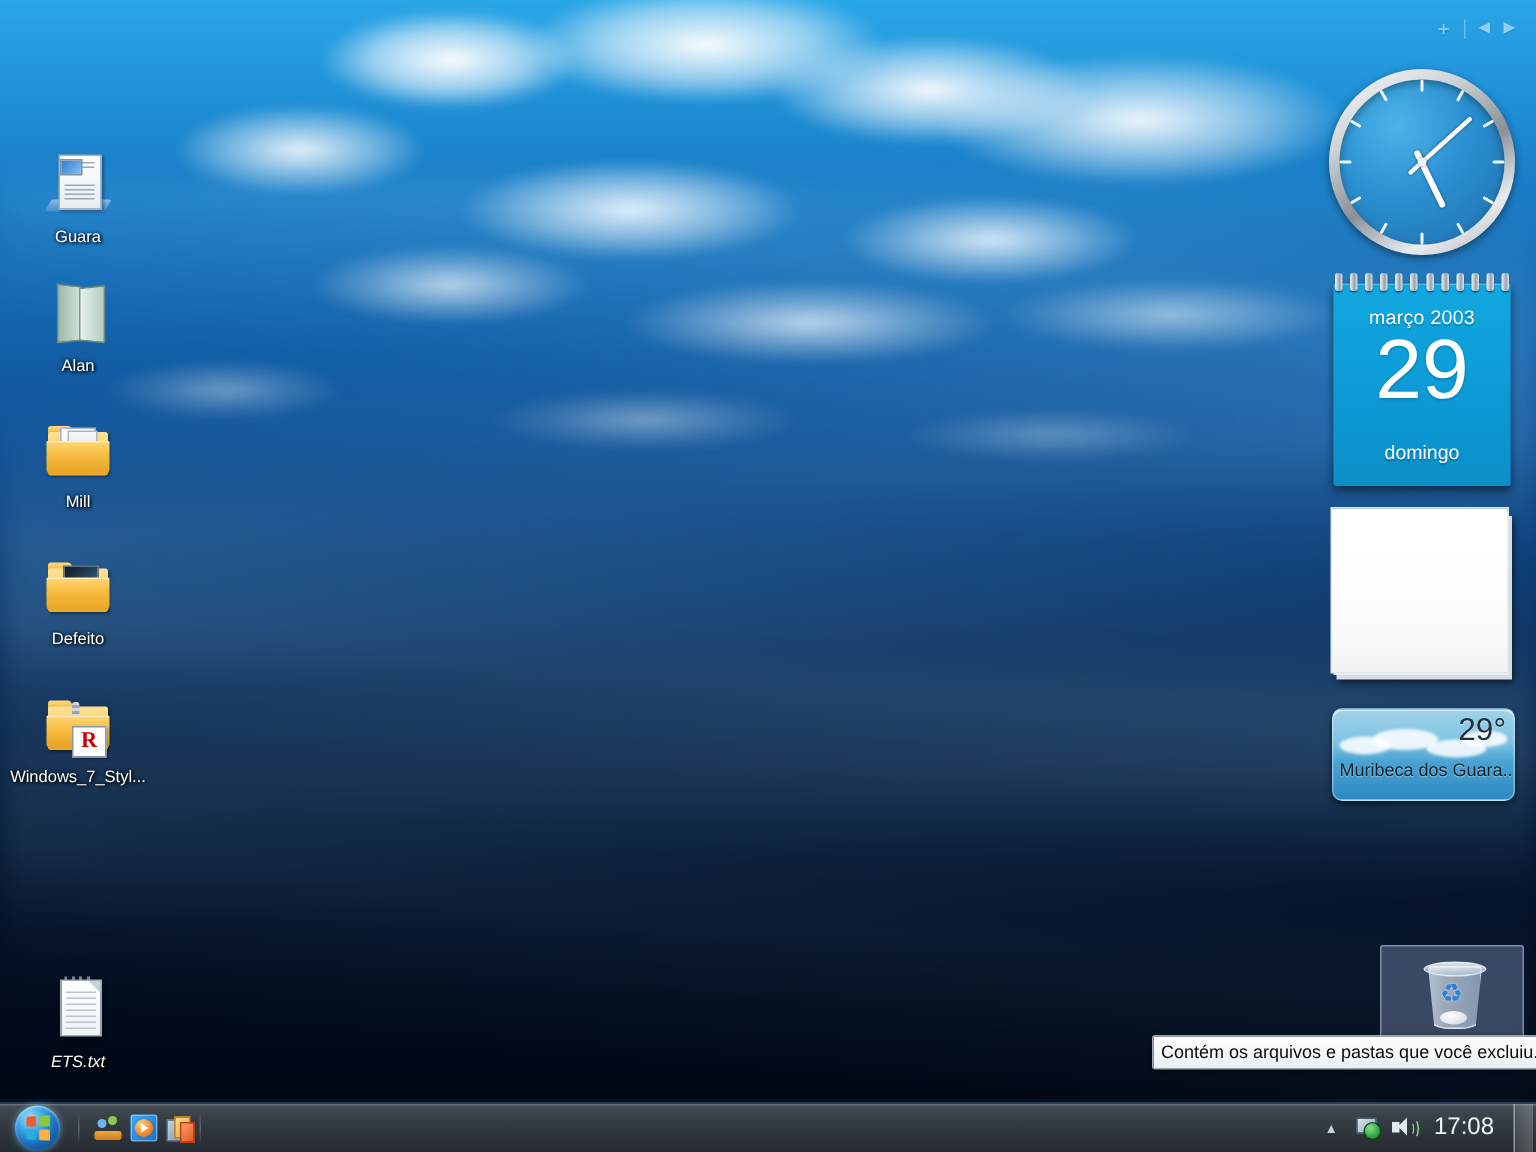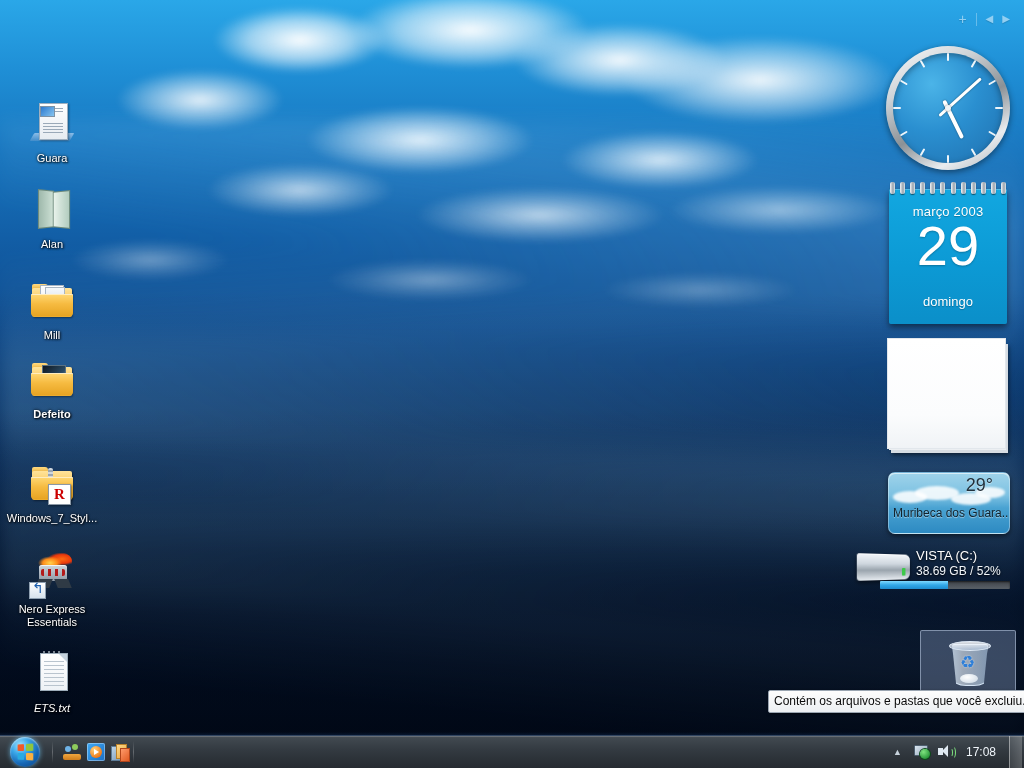--- a/index.html
+++ b/index.html
@@ -448,22 +448,22 @@
     box-shadow: 0 2px 5px rgba(0,0,0,0.55), inset 0 1px 0 rgba(255,255,255,0.6);
     overflow: hidden;
     border: 1px solid rgba(255,255,255,0.35);
   }
   #gadget-weather .cloud {
     position: absolute; border-radius: 50%;
     background: rgba(255,255,255,0.85);
     filter: blur(1px);
   }
   #gadget-weather .temp {
-    position: absolute; right: 16px; top: 2px;
-    font-size: 18px; color: #22303a;
+    position: absolute; right: 5px; top: 2px;
+    font-size: 21px; color: #22303a;
     text-shadow: 0 1px 1px rgba(255,255,255,0.55);
   }
   #gadget-weather .place {
     position: absolute; left: 4px; bottom: 13px;
     font-size: 12px; color: #11222c;
     text-shadow: 0 1px 1px rgba(255,255,255,0.5);
     white-space: nowrap;
   }
 
   
@@ -656,21 +656,21 @@
     border-bottom: 6px solid transparent;
   }
   .spk-ico .w1, .spk-ico .w2 {
     position: absolute; border: 1.5px solid #7fe37f; border-left-color: transparent;
     border-bottom-color: transparent; border-top-color: transparent;
     border-radius: 50%;
   }
   .spk-ico .w1 { left: 10px; top: 4px; width: 3px; height: 7px; }
   .spk-ico .w2 { left: 12px; top: 2px; width: 4px; height: 11px; }
   #tray .clock {
-    color: #f0f5fa; font-size: 12px; padding: 0 4px; cursor: default;
+    color: #f0f5fa; font-size: 16px; padding: 0 4px; cursor: default;
   }
   #show-desktop {
     width: 12px; height: 32px;
     margin-left: 2px;
     background: linear-gradient(to right, rgba(255,255,255,0.1), rgba(255,255,255,0.22));
     border-left: 1px solid rgba(255,255,255,0.35);
     cursor: default;
   }
 </style>
 </head>
@@ -712,21 +712,21 @@
     <div class="glyph ico-folder">
       <div class="tab"></div>
         <div class="back"></div>
       <div class="paper"></div>
         <div class="paper2"></div>
       <div class="front"></div>
     </div>
     <div class="lbl">Mill</div>
   </div>
 
-  <div class="desk-icon" style="left:9px; top:356px;font-weight:bold;">
+  <div class="desk-icon" style="left:9px; top:368px;">
     <div class="glyph ico-folder ico-folderdark">
       <div class="tab"></div>
         <div class="back"></div>
       <div class="win"></div>
       <div class="front"></div>
     </div>
     <div class="lbl">Defeito</div>
   </div>
 
   <div class="desk-icon" style="left:5px; top:460px; width:94px;">
@@ -735,31 +735,20 @@
         <div class="back"></div>
       <div class="zipline"></div>
       <div class="front"></div>
       <div class="rbox">
           <span>R</span>
         </div>
     </div>
     <div class="lbl">Windows_7_Styl...</div>
   </div>
 
-  <div class="desk-icon" style="left:9px; top:551px;">
-    <div class="glyph ico-nero">
-      <div class="flame"></div>
-      <div class="drum"></div>
-      <div class="dots"></div>
-      <div class="leg" style="left:9px;"></div>
-      <div class="leg" style="left:28px; transform:skewX(22deg);"></div>
-      <div class="shortcut"></div>
-    </div>
-    <div class="lbl">Nero Express Essentials</div>
-  </div>
 
   <div class="desk-icon" style="left:9px; top:650px;font-style:italic;">
     <div class="glyph ico-txt">
       <div class="rings"></div>
       <div class="page">
         <div class="rule" style="top:7px;"></div>
         <div class="rule" style="top:11px;"></div>
         <div class="rule" style="top:15px;"></div>
         <div class="rule" style="top:19px;"></div>
         <div class="rule" style="top:23px;"></div>
@@ -864,30 +853,20 @@
 
   <div id="gadget-weather">
     <div class="cloud" style="left:4px; top:18px; width:34px; height:12px;"></div>
     <div class="cloud" style="left:26px; top:13px; width:44px; height:14px;"></div>
     <div class="cloud" style="left:62px; top:20px; width:40px; height:12px;"></div>
     <div class="cloud" style="left:86px; top:14px; width:30px; height:11px;"></div>
     <div class="temp">29°</div>
     <div class="place">Muribeca dos Guara...</div>
   </div>
 
-  <div id="gadget-drive">
-    <div class="hdd">
-        <div class="ledg"></div>
-      </div>
-    <div class="dname">VISTA (C:)</div>
-    <div class="dinfo">38.69 GB / 52%</div>
-    <div class="bar">
-      <div class="fill" id="drive-fill" style="width: 52%;"></div>
-    </div>
-  </div>
 
   <div id="taskbar">
 
     <div id="start-orb">
       <div class="orb">
         <div class="flag">
           <div class="q q1"></div>
             <div class="q q2"></div>
           <div class="q q3"></div>
             <div class="q q4"></div>

